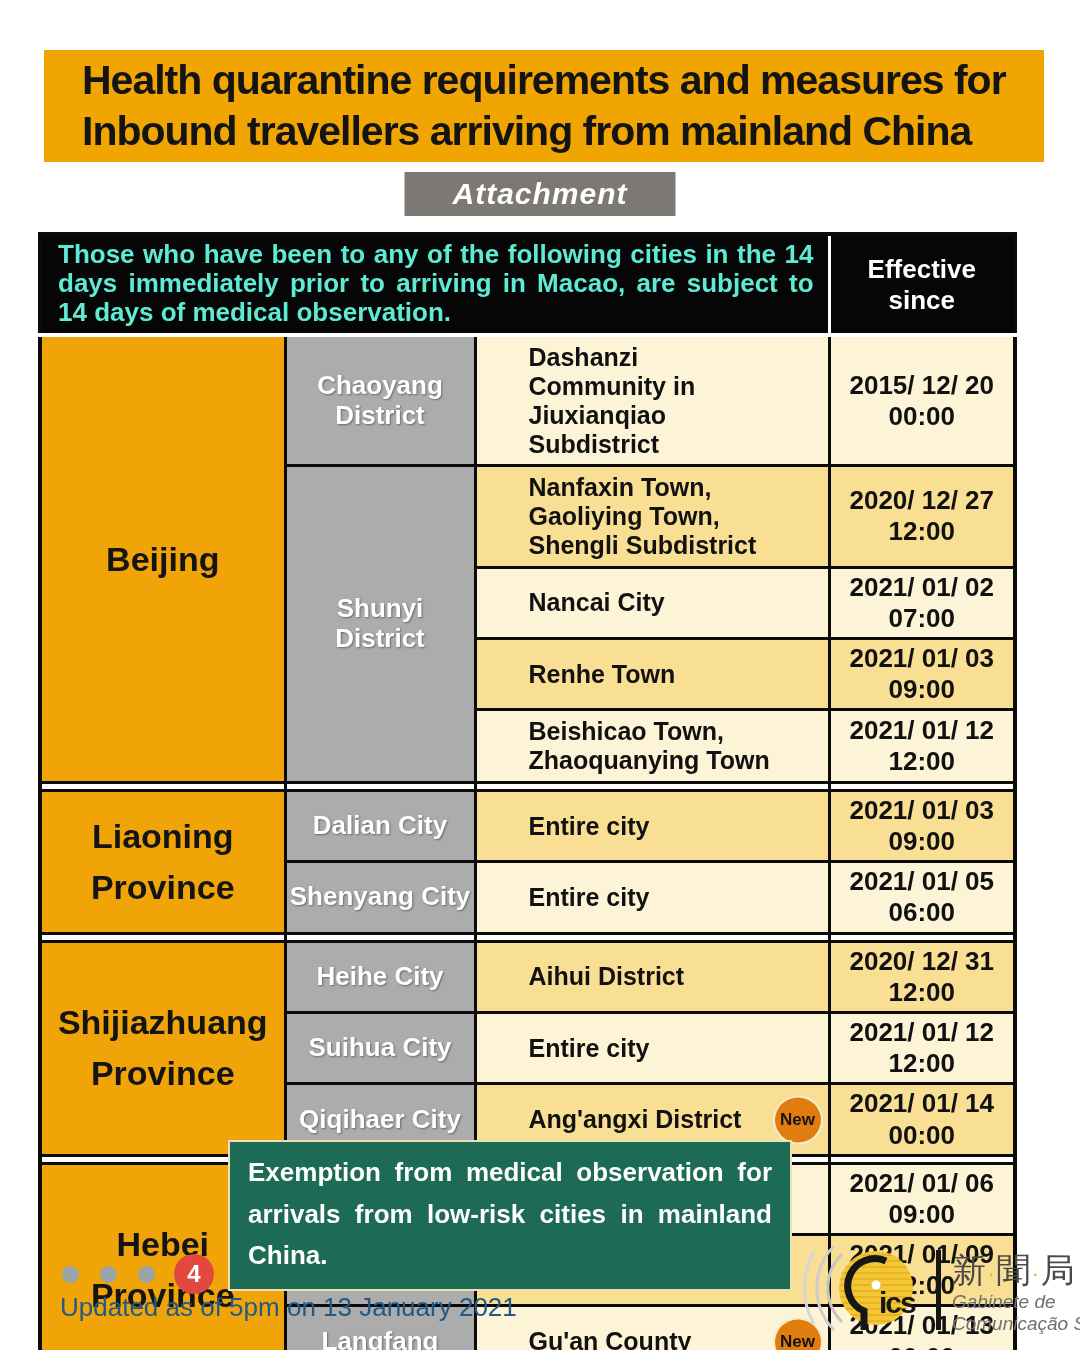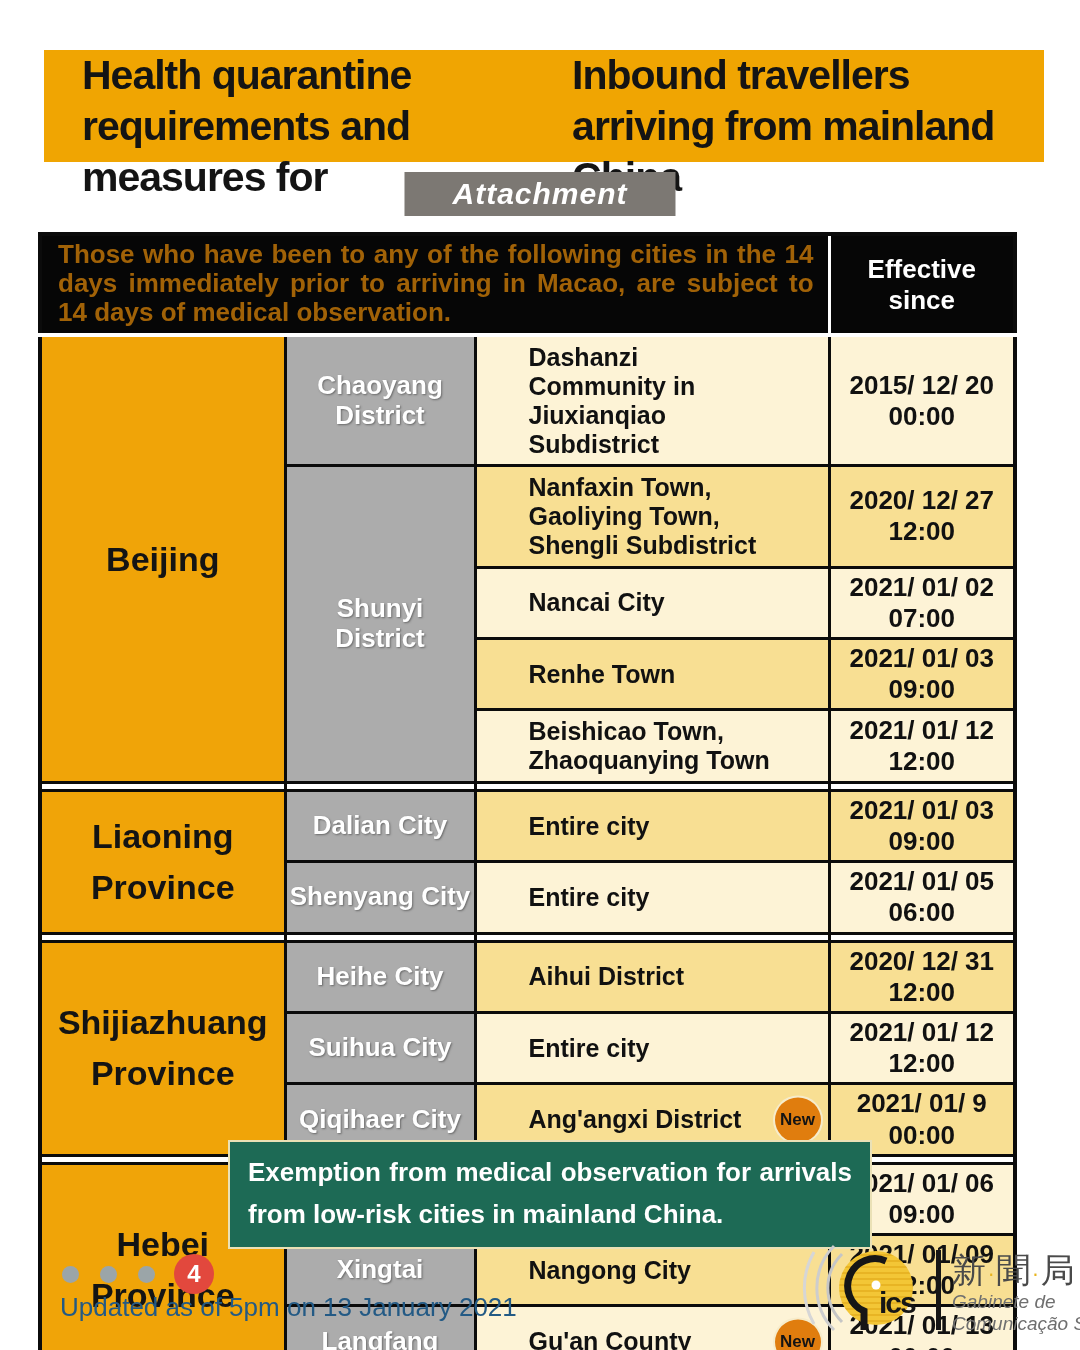--- a/index.html
+++ b/index.html
@@ -1,32 +1,32 @@
 <!DOCTYPE html>
 <html><head>
 <meta charset="utf-8">
 <style>
   html,body{margin:0;padding:0;background:#fff;}
   .page{position:relative;width:1080px;height:1350px;background:#ffffff;overflow:hidden;
         font-family:"Liberation Sans","DejaVu Sans",sans-serif;}
 
   
   .banner{position:absolute;left:44px;top:50px;width:1000px;height:112px;background:#F0A502;
-          display:flex;flex-direction:row;justify-content:center;padding-left:38px;box-sizing:border-box;}
+          display:flex;flex-direction:column;justify-content:center;padding-left:38px;box-sizing:border-box;}
   .banner .t{font-size:41px;font-weight:bold;color:#141414;line-height:51px;letter-spacing:-1px;}
 
   
   .attachment{position:absolute;left:50%;transform:translateX(-50%);top:172px;background:#7C7873;
               color:#fff;font-size:30px;font-weight:bold;padding:5px 48px;letter-spacing:1px;font-style:italic;}
 
   
   table.qt{position:absolute;left:38px;top:232px;width:975px;border-collapse:collapse;
            border:4px solid #0b0b0b;table-layout:fixed;}
   table.qt td{border:3px solid #0b0b0b;box-sizing:border-box;}
-  td.note{background:#060606;color:#a16207;font-size:26px;font-weight:bold;text-align:justify;
+  td.note{background:#060606;color:#5eead4;font-size:26px;font-weight:bold;text-align:justify;
           padding:4px 14px 6px 16px;line-height:1.12;border-right:3px solid #fff !important;
           border-bottom:4px solid #fff !important;}
   td.eff{background:#060606;color:#fff;font-size:26px;font-weight:bold;text-align:center;
          vertical-align:middle;border-bottom:4px solid #fff !important;}
   td.province{background:#F0A408;color:#141414;font-size:34px;font-weight:bold;text-align:center;
               vertical-align:middle;line-height:1.5;}
   td.city{background:#ACACAC;color:#ffffff;font-size:26px;font-weight:bold;text-align:center;
           vertical-align:middle;line-height:1.15;text-shadow:1px 1px 2px rgba(70,70,70,.65);padding:4px 2px;}
   td.area{font-size:25px;font-weight:bold;color:#111;vertical-align:middle;
           line-height:1.15;position:relative;padding:6px 52px 6px 52px;}
@@ -34,21 +34,21 @@
           line-height:1.2;padding:3px 2px;}
   td.light{background:#FDF3D6;}
   td.dark{background:#F8DF93;}
   tr.row{height:56px;}
   tr.sep td{background:#ffffff;height:8px;padding:0;border-top:3px solid #0b0b0b;border-bottom:3px solid #0b0b0b;}
   .new-badge{position:absolute;right:5px;top:50%;transform:translateY(-50%);width:46px;height:45px;
              border-radius:50%;background:#E07D0E;border:2px solid #F6ECCB;color:#141414;
              font-size:17px;font-weight:bold;display:flex;align-items:center;justify-content:center;}
 
   
-  .exemption{position:absolute;left:228px;top:1140px;width:644px;box-sizing:border-box;background:#1D6A55;
+  .exemption{position:absolute;left:228px;top:1140px;width:564px;box-sizing:border-box;background:#1D6A55;
              border:2px solid #EAE1B6;color:#fff;font-size:26px;font-weight:bold;line-height:1.6;
              padding:10px 18px 12px 18px;text-align:justify;}
 
   
   .pager{position:absolute;left:62px;top:1254px;display:flex;align-items:center;}
   .pager .dot{width:17px;height:17px;border-radius:50%;background:#9BA5A8;margin-right:21px;}
   .page-badge{width:40px;height:40px;border-radius:50%;background:#E2483D;color:#fff;font-size:24px;
               font-weight:bold;display:flex;align-items:center;justify-content:center;margin-left:-2px;}
   .updated{position:absolute;left:60px;top:1292px;color:#235A85;font-size:26px;}
   .logo{position:absolute;left:784px;top:1238px;}
@@ -162,21 +162,21 @@
           <td class="area light"><span>Entire city</span></td>
           <td class="date light">
             <div>2021/ 01/ 12</div>
             <div>12:00</div>
           </td>
         </tr>
         <tr class="row">
           <td class="city" rowspan="1">Qiqihaer City</td>
           <td class="area dark"><span>Ang'angxi District</span><span class="new-badge">New</span></td>
           <td class="date dark">
-            <div>2021/ 01/ 9</div>
+            <div>2021/ 01/ 14</div>
             <div>00:00</div>
           </td>
         </tr>
         <tr class="sep">
           <td></td>
           <td></td>
           <td></td>
           <td></td>
         </tr>
         <tr class="row">

